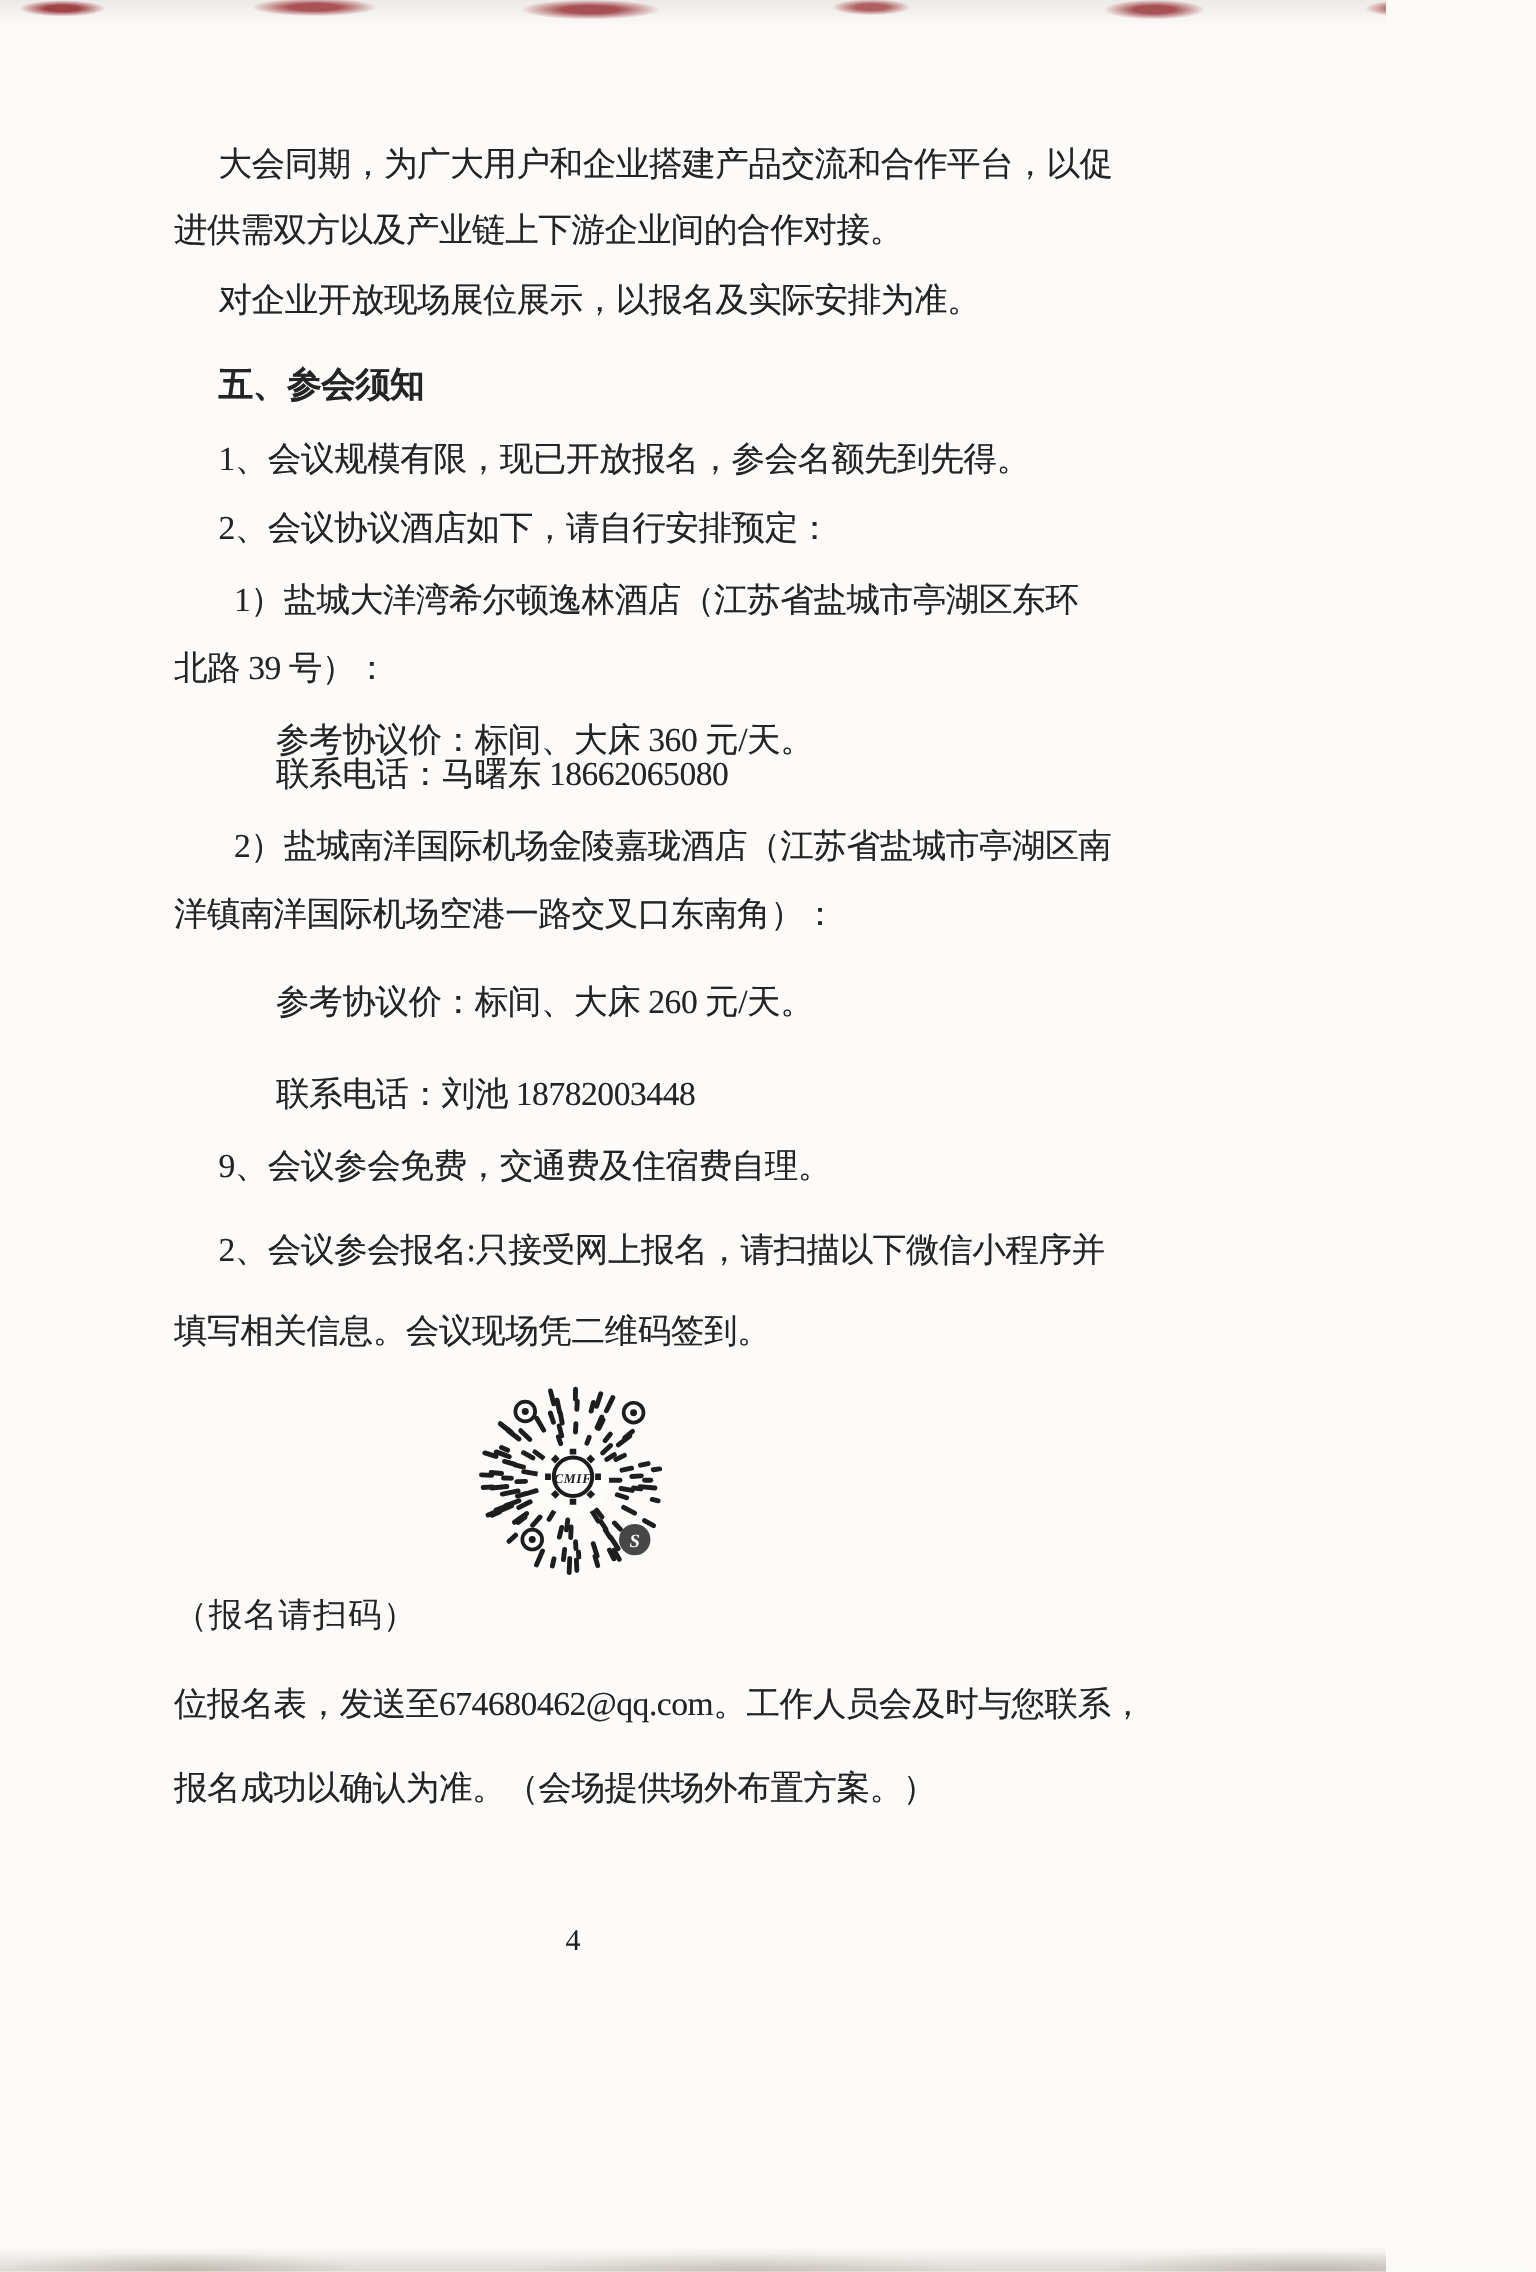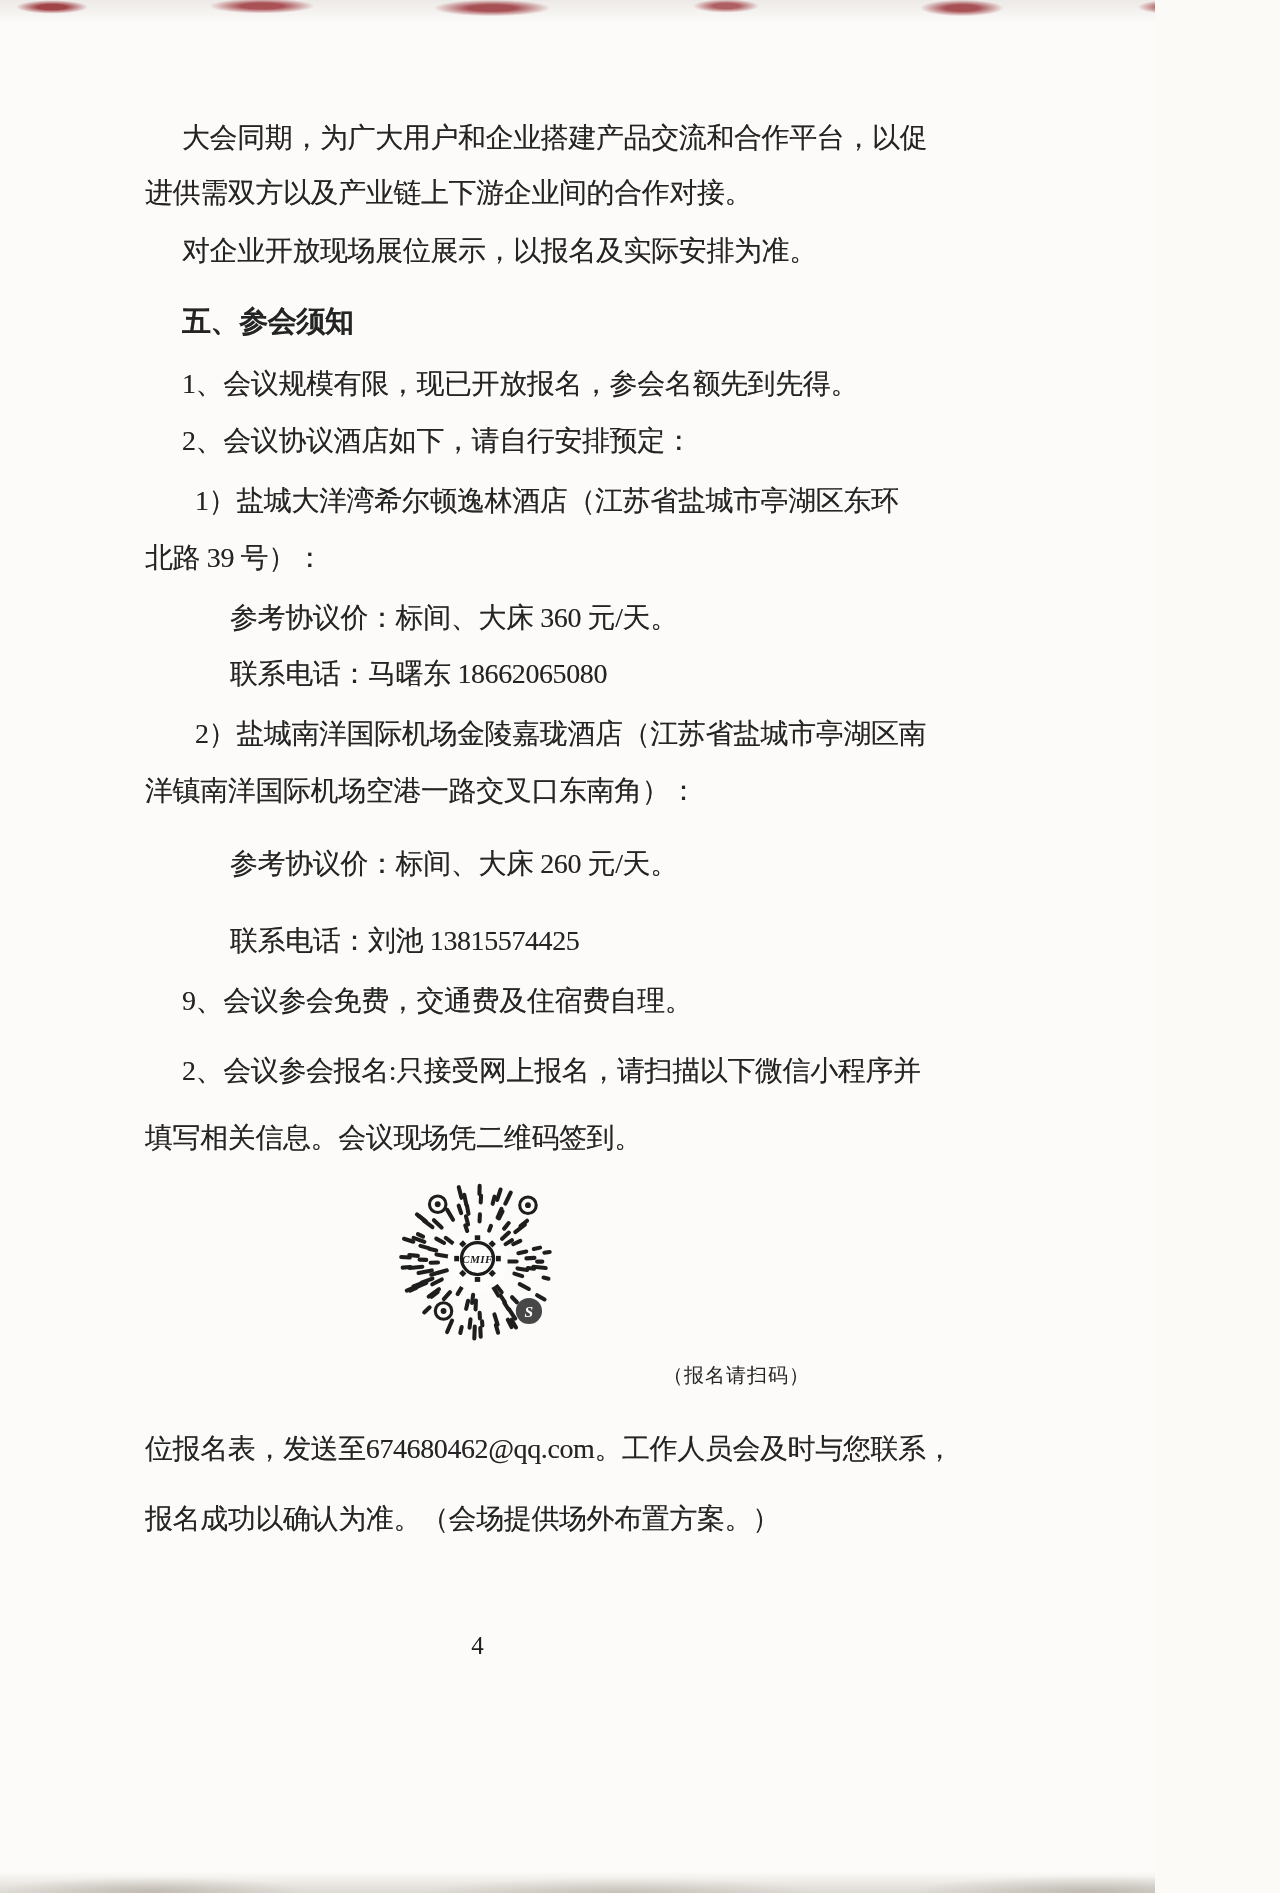--- a/index.html
+++ b/index.html
@@ -46,22 +46,22 @@
   }
   .b{font-weight:bold;font-size:29px;}
   .ind1{padding-left:37px;}
   .indL{padding-left:50px;}
   .indD{padding-left:85px;}
   .qr-wrap{
     margin-top:27px;width:100%;
     display:flex;justify-content:center;
   }
   .qr-caption{
-    margin-top:18px;text-align:right;
-    font-size:20px;line-height:26px;color:#242424;
+    margin-top:18px;text-align:left;
+    font-size:28px;line-height:26px;color:#242424;
     letter-spacing:1px;
   }
   .page-number{
     margin-top:100px;text-align:center;
     font-size:25px;line-height:26px;color:#1e1e1e;
   }
 </style>
 </head>
 <body>
 
@@ -71,25 +71,25 @@
   <div class="content">
     <div class="ln ind1" style="margin-top:0">大会同期，为广大用户和企业搭建产品交流和合作平台，以促</div>
     <div class="ln" style="margin-top:27px">进供需双方以及产业链上下游企业间的合作对接。</div>
     <div class="ln ind1" style="margin-top:30px">对企业开放现场展位展示，以报名及实际安排为准。</div>
     <div class="ln ind1 b" style="margin-top:42px">五、参会须知</div>
     <div class="ln ind1" style="margin-top:35px">1、会议规模有限，现已开放报名，参会名额先到先得。</div>
     <div class="ln ind1" style="margin-top:29px">2、会议协议酒店如下，请自行安排预定：</div>
     <div class="ln indL" style="margin-top:32px">1）盐城大洋湾希尔顿逸林酒店（江苏省盐城市亭湖区东环</div>
     <div class="ln" style="margin-top:29px">北路 39 号）：</div>
     <div class="ln indD" style="margin-top:32px">参考协议价：标间、大床 360 元/天。</div>
-    <div class="ln indD" style="margin-top:28px">联系电话：马曙东 18662065080</div>
+    <div class="ln indD" style="">联系电话：马曙东 18662065080</div>
     <div class="ln indL" style="margin-top:32px">2）盐城南洋国际机场金陵嘉珑酒店（江苏省盐城市亭湖区南</div>
     <div class="ln" style="margin-top:29px">洋镇南洋国际机场空港一路交叉口东南角）：</div>
     <div class="ln indD" style="margin-top:45px">参考协议价：标间、大床 260 元/天。</div>
-    <div class="ln indD" style="margin-top:49px">联系电话：刘池 13815574425</div>
+    <div class="ln indD" style="margin-top:49px">联系电话：刘池 18782003448</div>
     <div class="ln ind1" style="margin-top:32px">9、会议参会免费，交通费及住宿费自理。</div>
     <div class="ln ind1" style="margin-top:42px">2、会议参会报名:只接受网上报名，请扫描以下微信小程序并</div>
     <div class="ln" style="margin-top:39px">填写相关信息。会议现场凭二维码签到。</div>
 
     <div class="qr-wrap">
       <svg id="qr" width="165" height="165" viewBox="0 0 170 170">
           <line x1="153.9" y1="76.0" x2="159.4" y2="75.3" stroke="#1e1e1e" stroke-width="4.2" stroke-linecap="round"></line>
           <line x1="113.7" y1="25.4" x2="119.2" y2="14.1" stroke="#1e1e1e" stroke-width="4.2" stroke-linecap="round"></line>
           <line x1="105.3" y1="21.6" x2="108.8" y2="10.8" stroke="#1e1e1e" stroke-width="4.2" stroke-linecap="round"></line>
           <line x1="87.0" y1="15.4" x2="87.2" y2="6.9" stroke="#1e1e1e" stroke-width="4.2" stroke-linecap="round"></line>

